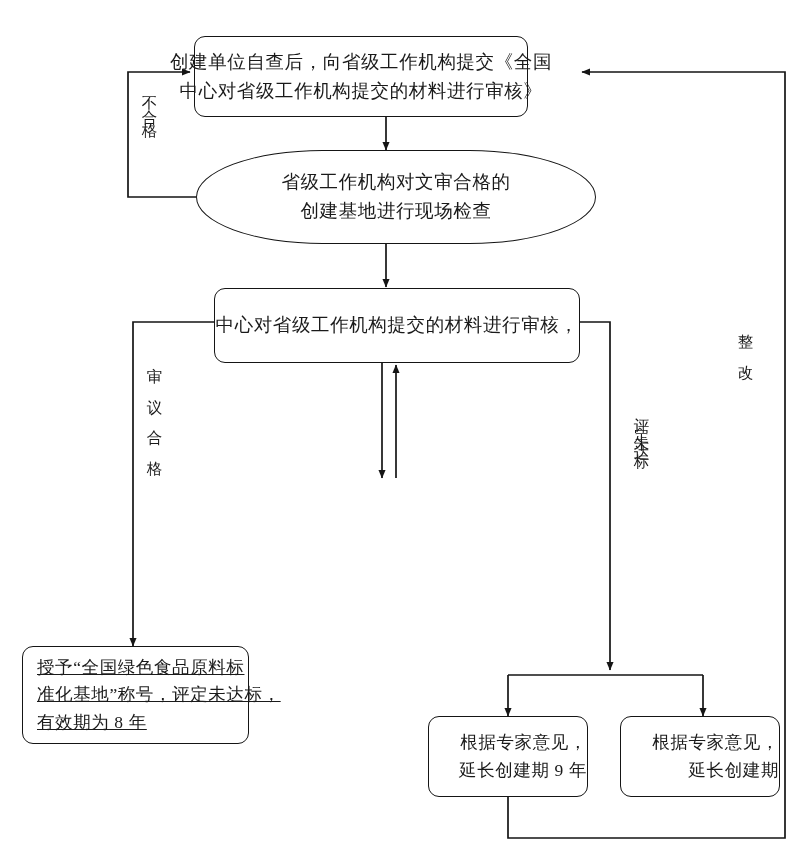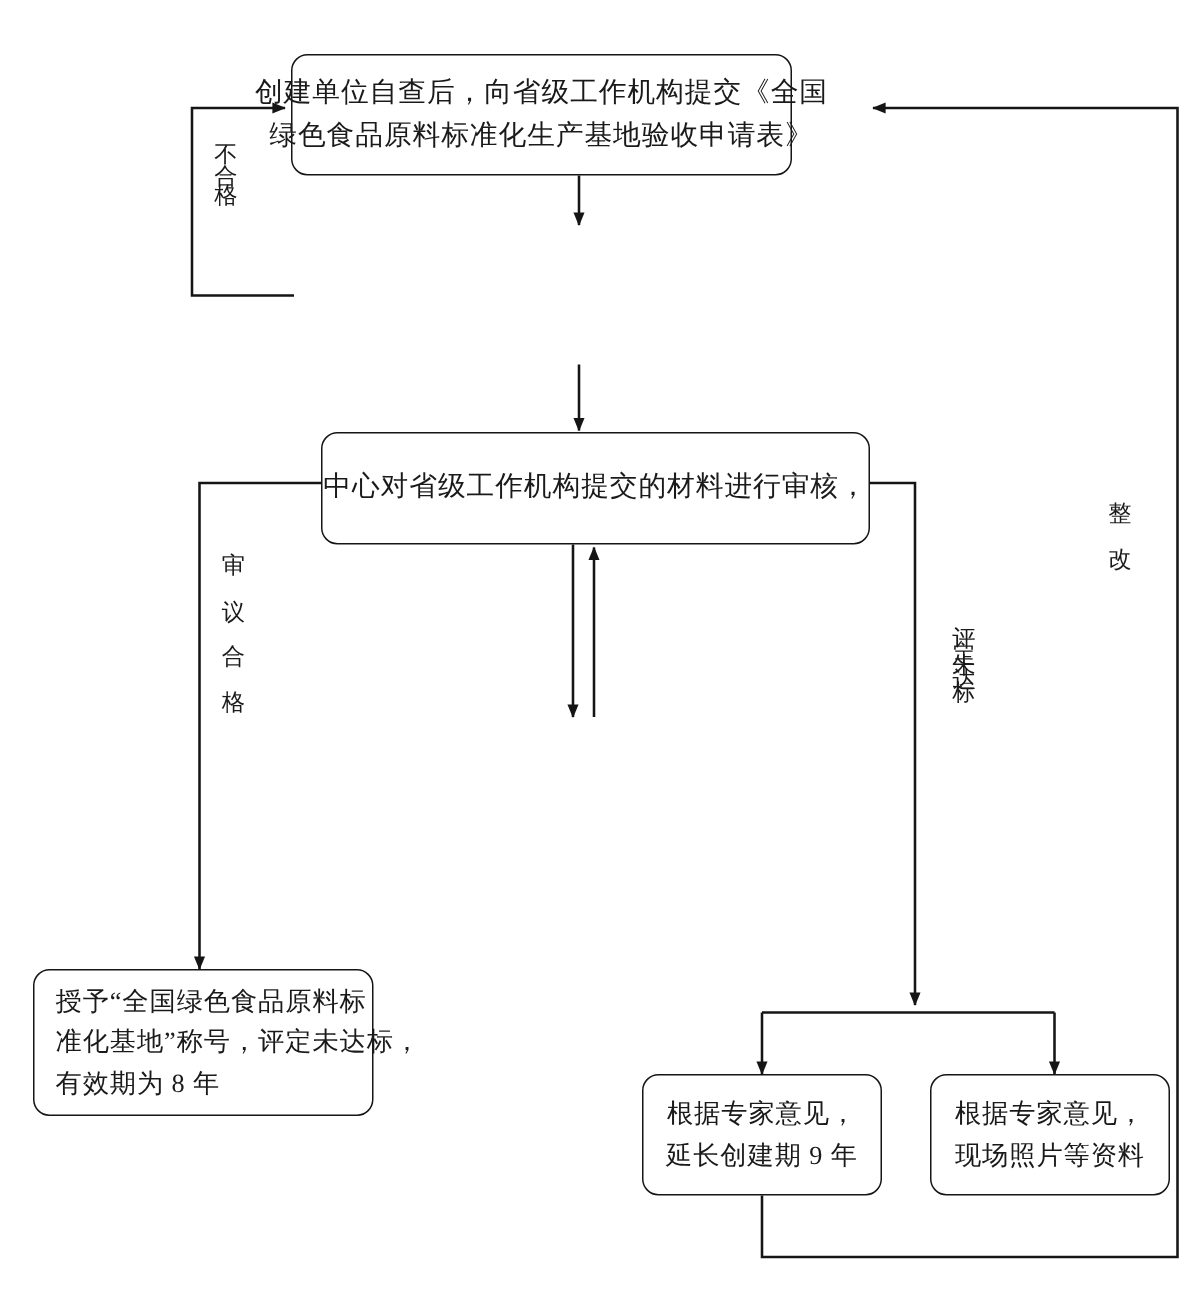--- a/index.html
+++ b/index.html
@@ -38,24 +38,25 @@
     text-align: center;
     line-height: 1.55;
     letter-spacing: 0.6px;
   }
   .node.rounded { border-radius: 11px; }
   .node.stadium { border-radius: 210px / 78px; }
   .node.leftalign {
     align-items: flex-start;
     text-align: left;
     padding-left: 14px;
+    text-decoration: underline;
   }
   .node .ln { display: block; white-space: nowrap; }
   .f18 { font-size: 18.5px; }
-  .f17 { font-size: 17.5px; }
+  .f17 { font-size: 17.5px; align-items: flex-end; }
 
   .vlabel {
     position: absolute;
     writing-mode: vertical-rl;
     text-orientation: upright;
     font-size: 15.5px;
     letter-spacing: 13px;
     line-height: 1;
     color: #1a1a1a;
     white-space: nowrap;
@@ -94,43 +95,47 @@
       <path d="M508,675 L508,716" marker-end="url(#arr)"></path>
       <path d="M703,675 L703,716" marker-end="url(#arr)"></path>
 
       <path d="M508,797 L508,838 L785,838 L785,72 L582,72" marker-end="url(#arr)"></path>
 
     </g>
   </svg>
 
   <div class="node rounded f18" style="left:180px; top:36px; width:334px; height:81px;margin-left:14px;">
     <span class="ln">创建单位自查后，向省级工作机构提交《全国</span>
-    <span class="ln">绿色食品原料标准化生产基地验收申请表》</span>
+    <span class="ln">中心对省级工作机构提交的材料进行审核》</span>
   </div>
 
+  <div class="node stadium f18" style="left:196px; top:150px; width:400px; height:94px;">
+    <span class="ln">省级工作机构对文审合格的</span>
+    <span class="ln">创建基地进行现场检查</span>
+  </div>
 
   <div class="node rounded f18" style="left:214px; top:288px; width:366px; height:75px;">
     <span class="ln">中心对省级工作机构提交的材料进行审核，</span>
   </div>
 
 
   <div class="node rounded leftalign f17" style="left:22px; top:646px; width:227px; height:98px;">
     <span class="ln">授予“全国绿色食品原料标</span>
     <span class="ln">准化基地”称号，评定未达标，</span>
     <span class="ln">有效期为 8 年</span>
   </div>
 
   <div class="node rounded f17" style="left:428px; top:716px; width:160px; height:81px;">
     <span class="ln">根据专家意见，</span>
     <span class="ln">延长创建期 9 年</span>
   </div>
 
   <div class="node rounded f17" style="left:620px; top:716px; width:160px; height:81px;">
     <span class="ln">根据专家意见，</span>
-    <span class="ln">现场照片等资料</span>
+    <span class="ln">延长创建期</span>
   </div>
 
   <div class="vlabel" style="left:142px; top:84px;">不合格</div>
 
   <div class="vlabel loose" style="left:147px; top:355px;">审议合格</div>
 
   <div class="vlabel tight" style="left:634px; top:405px;">评定未达标</div>
 
   <div class="vlabel loose" style="left:738px; top:322px;">整改</div>
 

